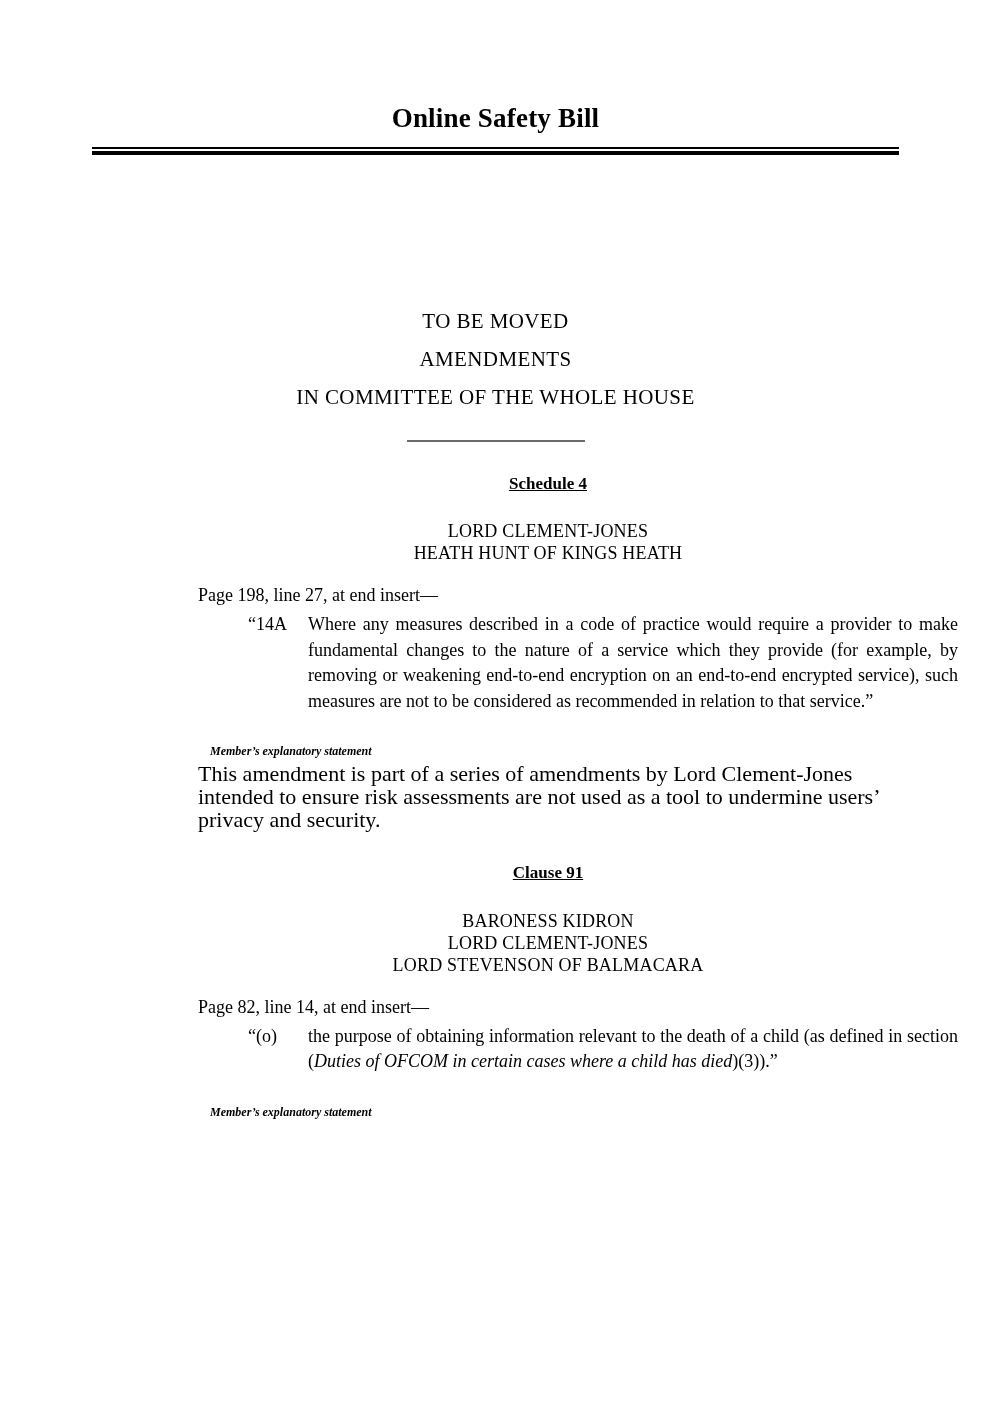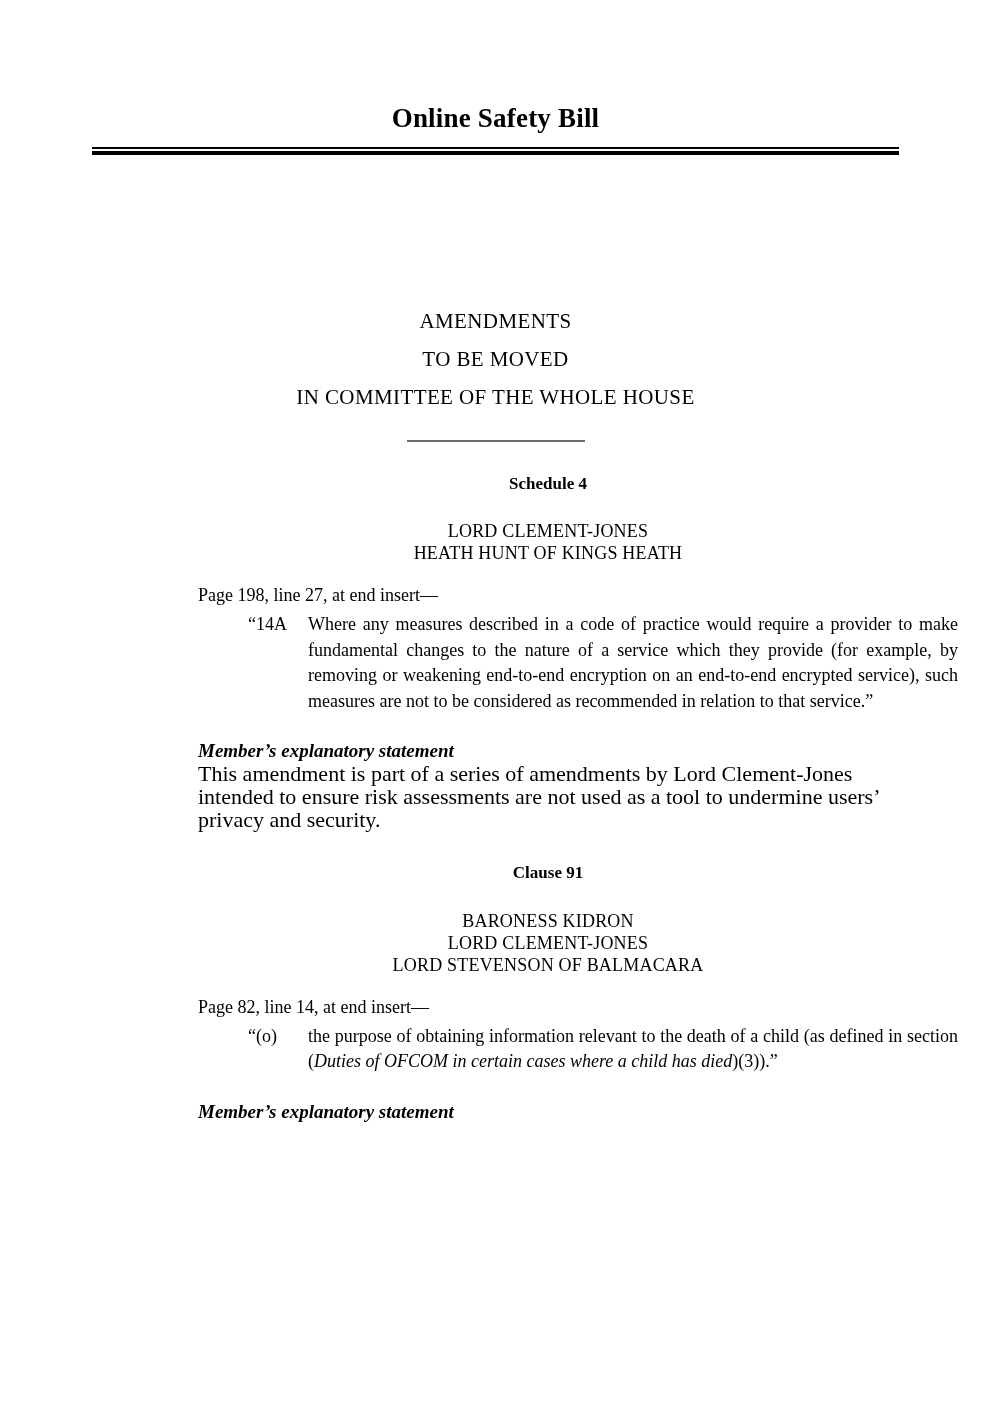--- a/index.html
+++ b/index.html
@@ -85,20 +85,21 @@
   }
 
   .section { }
 
   .section-heading {
     text-align: center;
     font-size: 17px;
     font-weight: bold;
     line-height: 1.2;
     margin: 0;
+    text-decoration: underline;
   }
 
   .sponsors {
     text-align: center;
     margin-top: 26px;
   }
   .sponsor {
     font-size: 18px;
     line-height: 22px;
     letter-spacing: 0.2px;
@@ -130,24 +131,25 @@
   .quote-block i {
     font-style: italic;
   }
 
   
   .explanatory {
     margin-top: 26px;
     width: 700px;
   }
   .explanatory-title {
-    font-size: 19px;
+    font-size: 12px;
     font-weight: bold;
     font-style: italic;
     line-height: 22px;
+    margin-left: 12px;
   }
   .explanatory-body {
     font-size: 22px;
     line-height: 23px;
     text-align: left;
   }
 
   .gap-before-section {
     margin-top: 32px;
   }
@@ -173,22 +175,22 @@
   <div class="doc-header">
     <div class="doc-title">Online Safety Bill</div>
     <div class="rule-stack">
       <div class="rule-thin"></div>
       <div class="rule-gap"></div>
       <div class="rule-thick"></div>
     </div>
   </div>
 
   <div class="heading-block">
+    <div class="heading-line">TO BE MOVED</div>
     <div class="heading-line">AMENDMENTS</div>
-    <div class="heading-line">TO BE MOVED</div>
     <div class="heading-line">IN COMMITTEE OF THE WHOLE HOUSE</div>
     <div class="divider-rule"></div>
   </div>
 
   <div class="content">
 
     <div class="section">
       <div class="section-heading">Schedule 4</div>
 
       <div class="sponsors">

